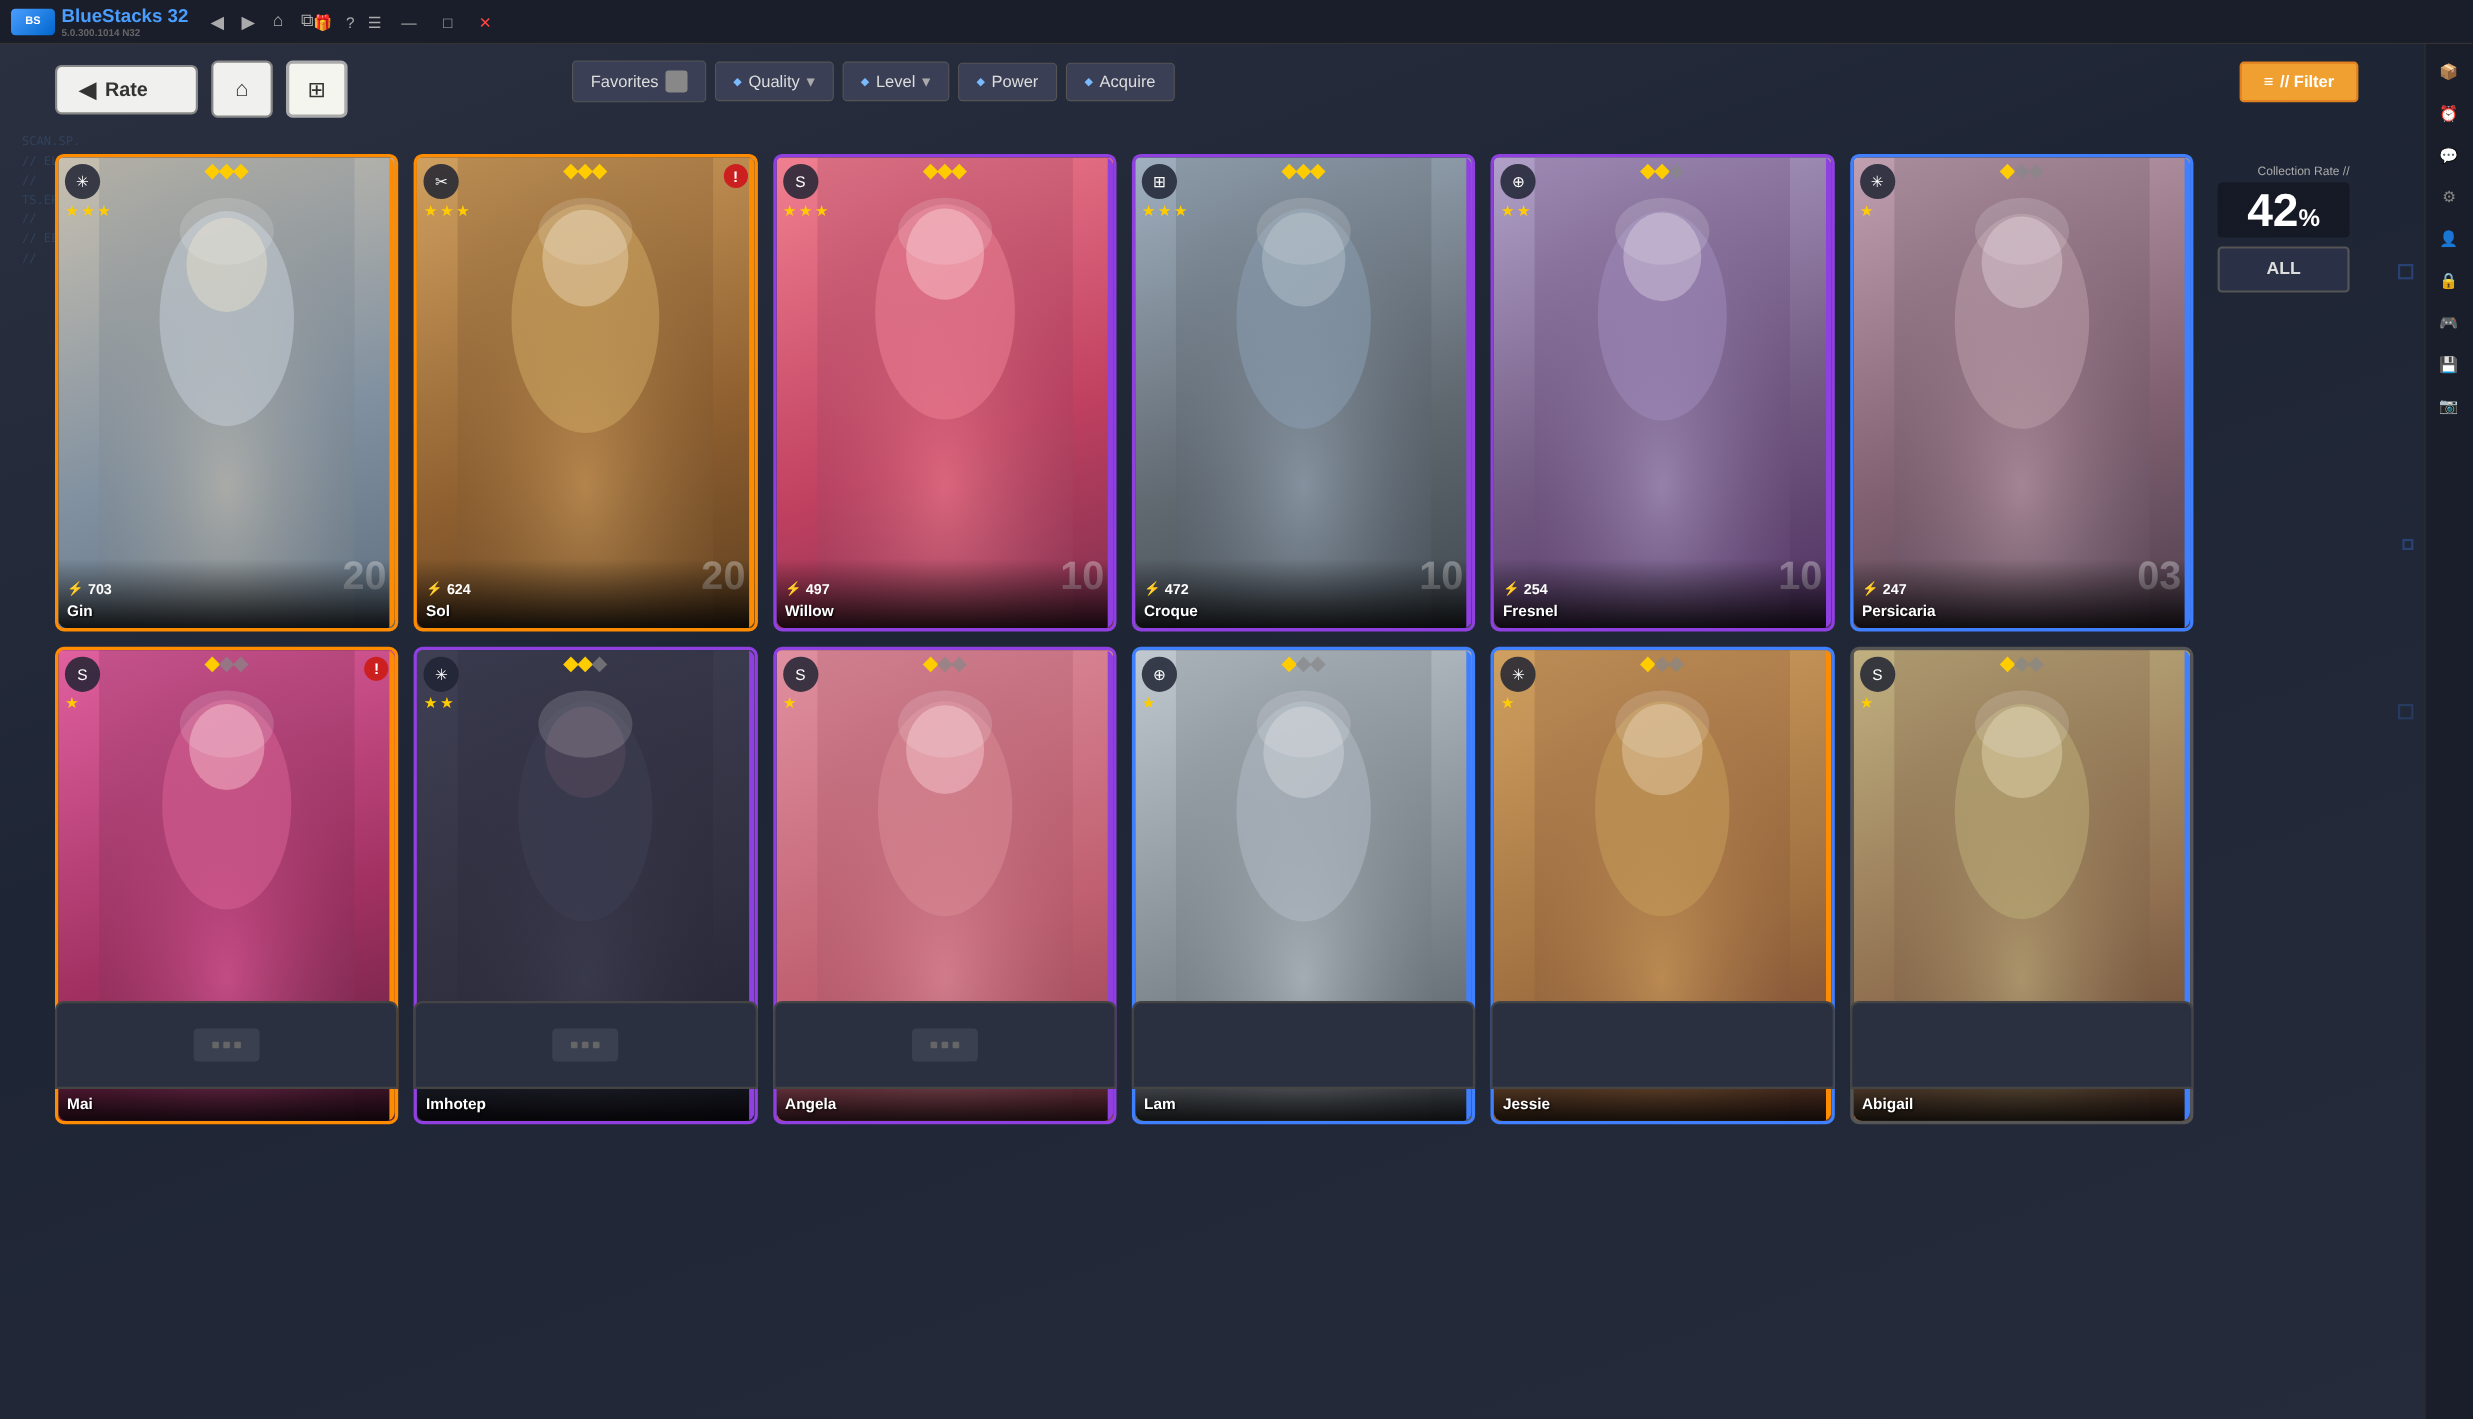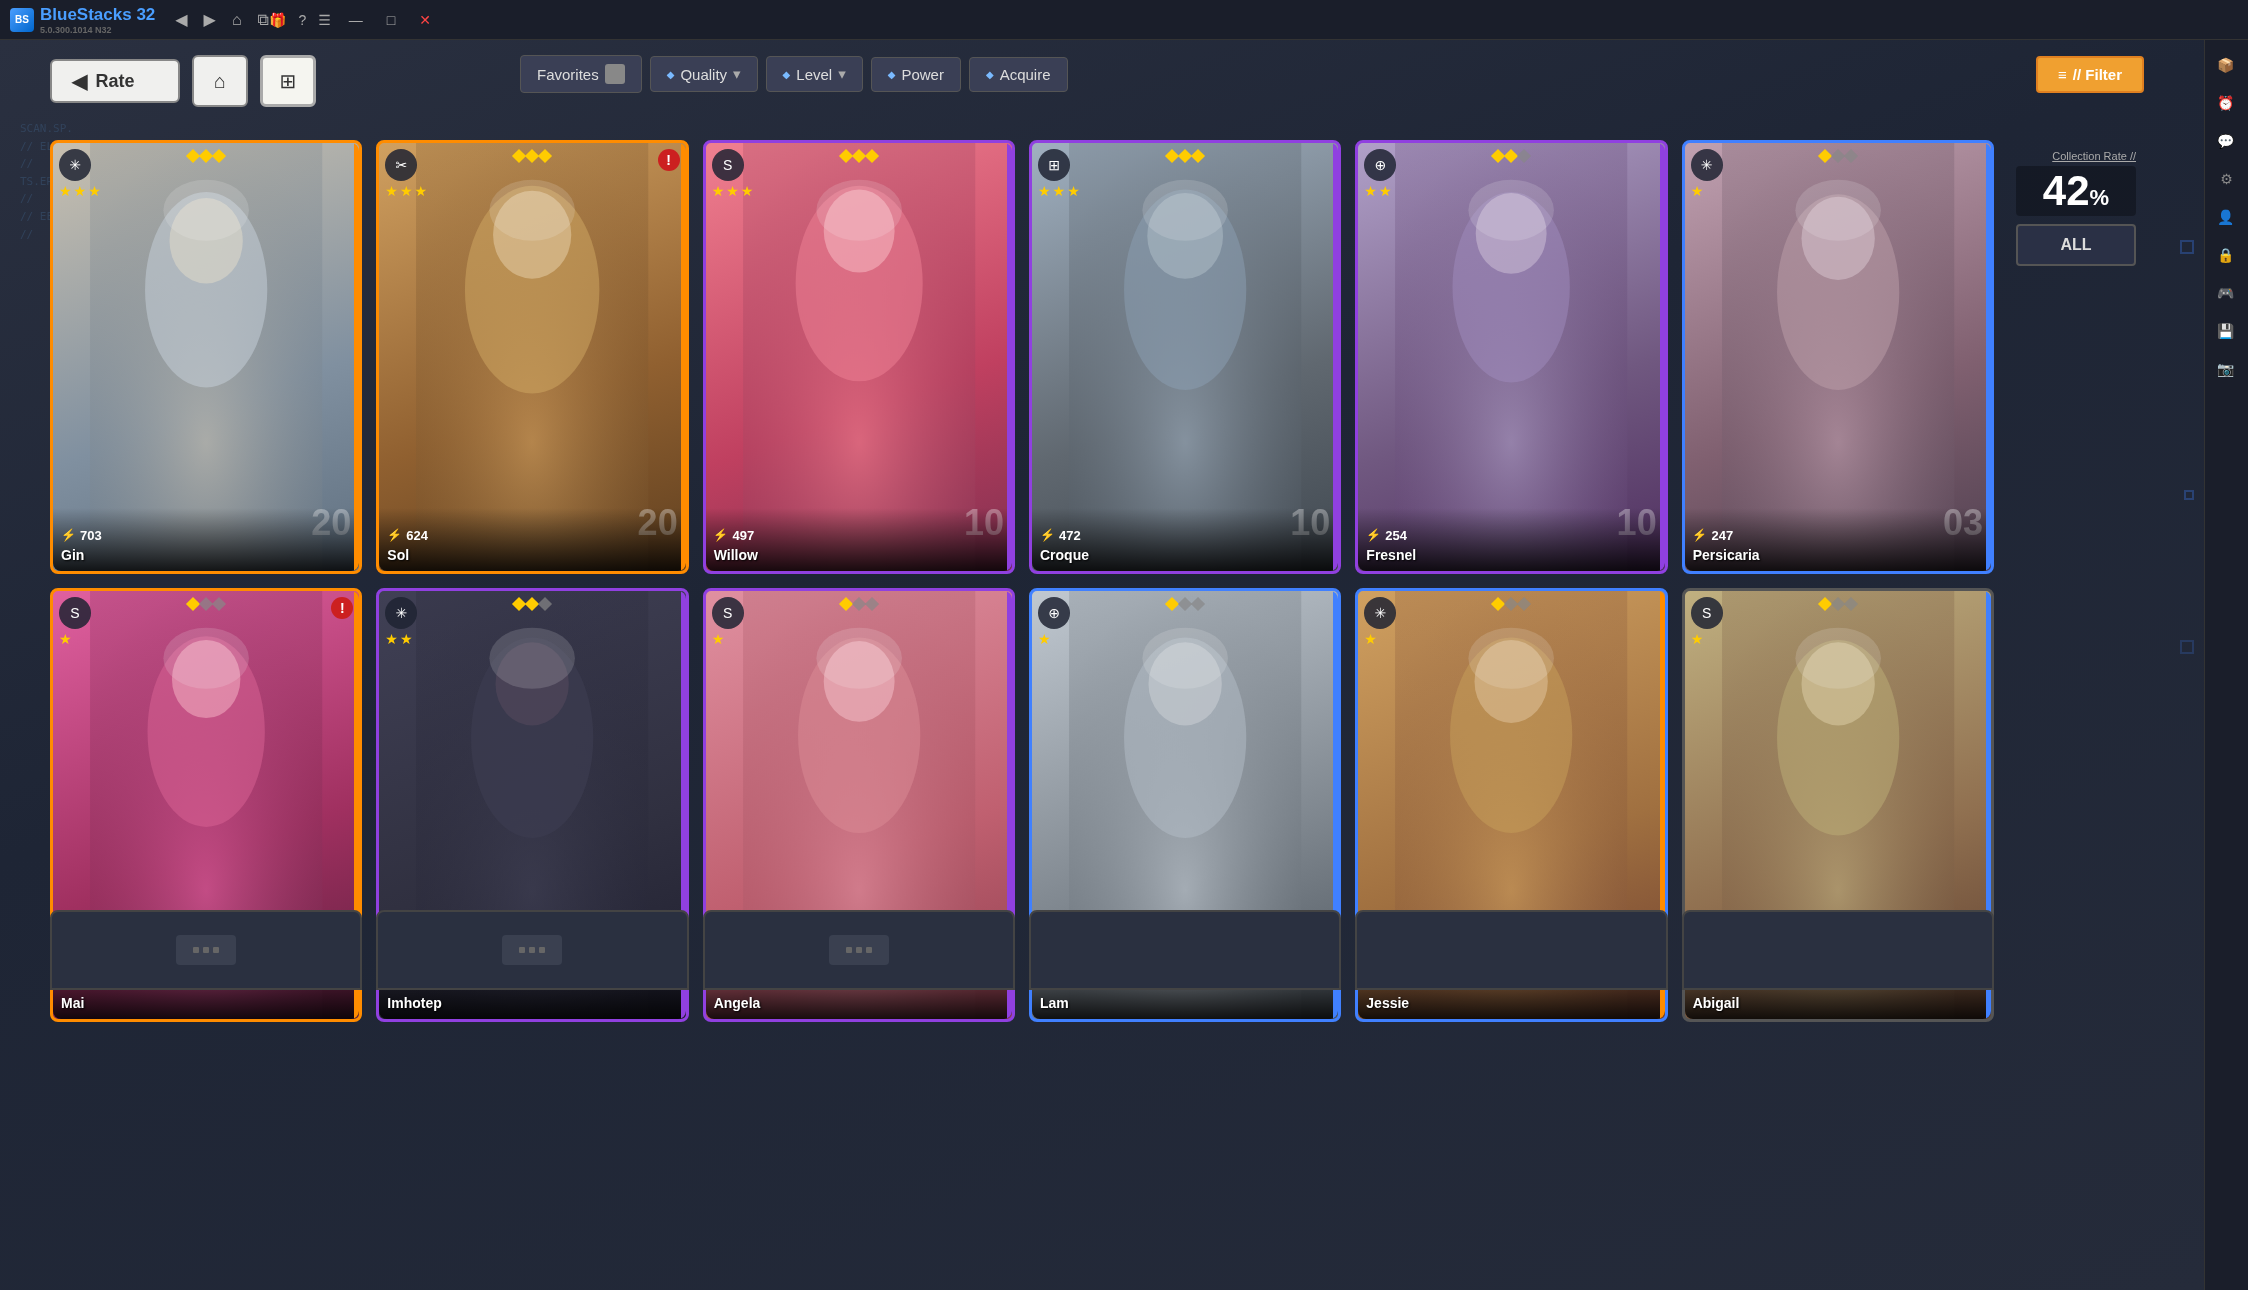--- a/index.html
+++ b/index.html
@@ -22,21 +22,21 @@
       align-items: center;
       padding: 0 10px;
       border-bottom: 1px solid #333;
       z-index: 100;
     }
     .titlebar-logo {
       display: flex; align-items: center; gap: 6px;
       color: #4a9eff; font-size: 12px; font-weight: bold;
     }
     .titlebar-logo .bs-icon {
-      width: 24px; height: 24px;
+      width: 40px; height: 24px;
       background: linear-gradient(135deg, #4a9eff, #0066cc);
       border-radius: 4px;
       display: flex; align-items: center; justify-content: center;
       color: white; font-size: 10px;
     }
     .titlebar-nav {
       display: flex; align-items: center; gap: 16px;
       margin-left: 20px;
     }
     .titlebar-nav span { color: #aaa; font-size: 16px; cursor: pointer; }
@@ -181,21 +181,20 @@
       right: 68px;
       top: 110px;
       width: 120px;
       z-index: 10;
     }
     .collection-label {
       color: #aaa;
       font-size: 11px;
       text-align: right;
       margin-bottom: 4px;
-      text-decoration: underline;
     }
     .collection-rate {
       text-align: center;
       font-size: 42px;
       font-weight: bold;
       color: #fff;
       background: rgba(0,0,0,0.3);
       border-radius: 4px;
       padding: 4px 8px;
       line-height: 1;

